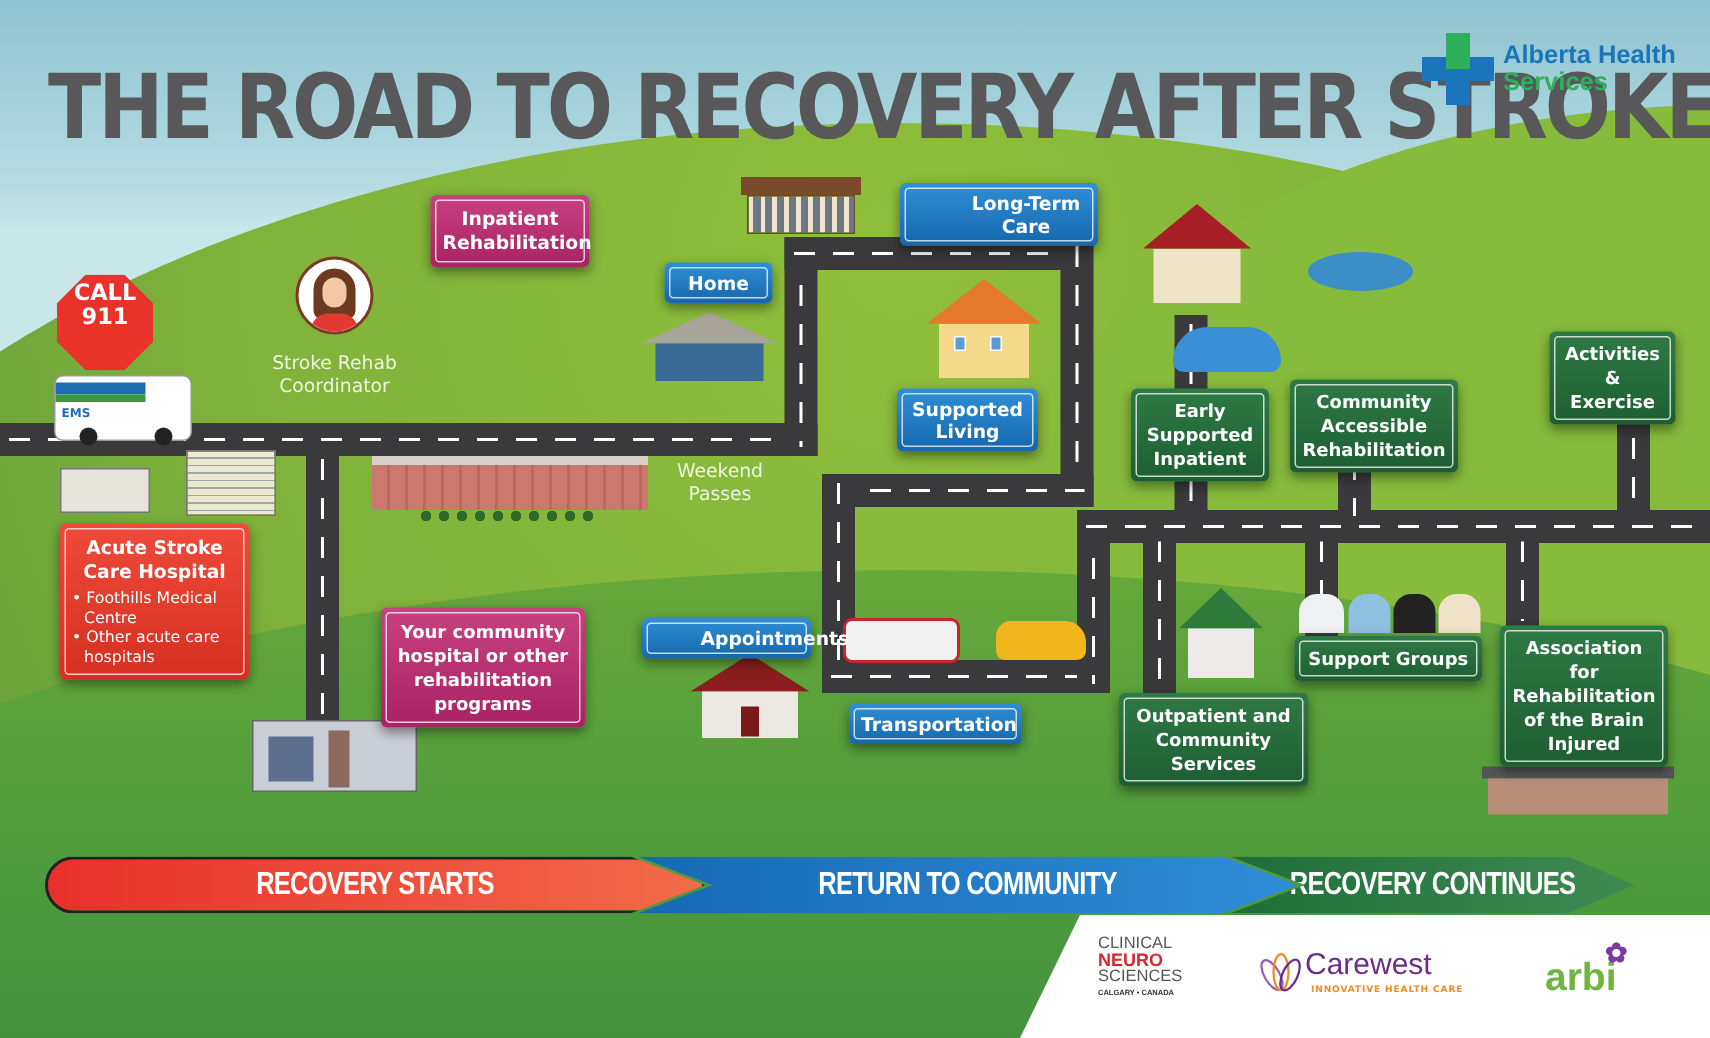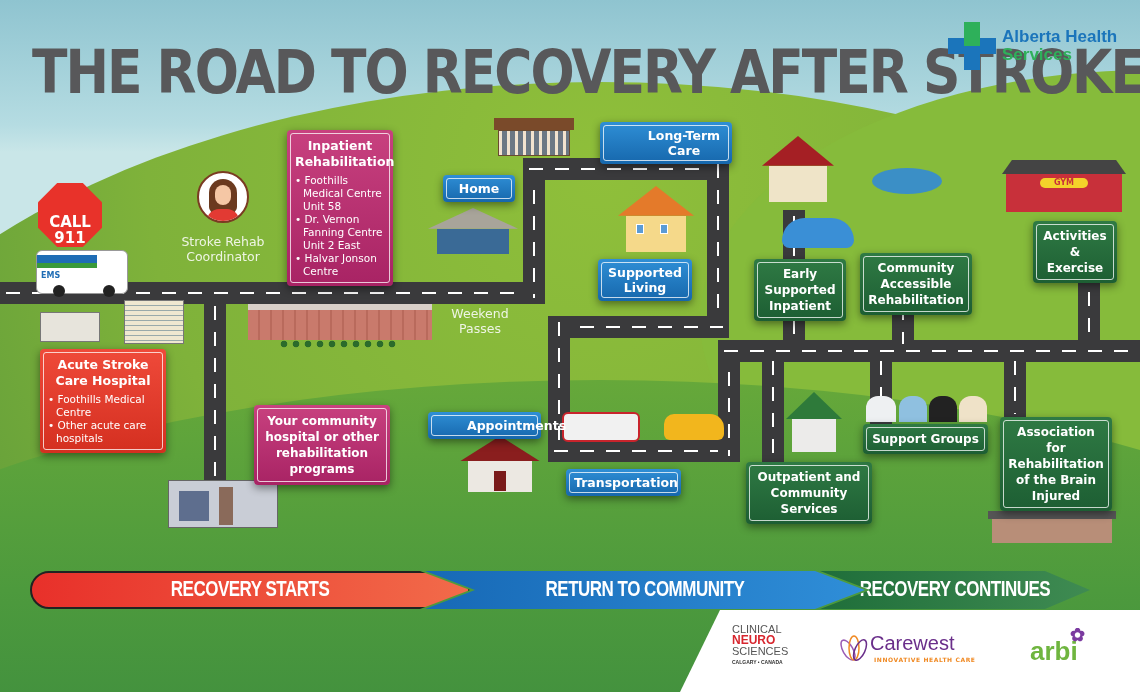--- a/index.html
+++ b/index.html
@@ -47,21 +47,21 @@
   .sign .head { font-size: 12.5px; line-height: 16px; }
   .sign ul { list-style: none; text-align: left; font-weight: normal; font-size: 10.5px; line-height: 13px; margin-top: 4px; }
   .sign ul li { padding-left: 8px; text-indent: -8px; }
   .sign ul li::before { content: "• "; }
 
   .caption { position: absolute; color: #eef5e4; font-size: 12.5px; line-height: 15px; text-align: center; }
 
   
   .stop { position: absolute; left: 38px; top: 183px; width: 64px; height: 64px; background: #e8322a;
     clip-path: polygon(30% 0, 70% 0, 100% 30%, 100% 70%, 70% 100%, 30% 100%, 0 70%, 0 30%);
-    color: #fff; font-weight: bold; font-size: 15px; line-height: 16px; text-align: center; padding-top: 31px; }
+    color: #fff; font-weight: bold; font-size: 15px; line-height: 16px; text-align: center; padding-top: 4px; }
   .avatar { position: absolute; left: 197px; top: 171px; width: 52px; height: 52px; border-radius: 50%;
     background: #fff; border: 2px solid #7a3b22; overflow: hidden; }
   .avatar .hair { position: absolute; left: 10px; top: 6px; width: 28px; height: 34px; background: #6b3a1f; border-radius: 14px 14px 6px 6px; }
   .avatar .face { position: absolute; left: 16px; top: 12px; width: 16px; height: 20px; background: #f5c7a5; border-radius: 8px; }
   .avatar .body { position: absolute; left: 8px; top: 36px; width: 32px; height: 20px; background: #e23a33; border-radius: 12px 12px 0 0; }
 
   .bldg { position: absolute; }
   .house { position: absolute; }
   .house .roof { position: absolute; left: 0; top: 0; width: 100%; height: 45%; clip-path: polygon(50% 0, 100% 100%, 0 100%); }
   .house .wall { position: absolute; left: 10%; top: 45%; width: 80%; height: 55%; }
@@ -189,25 +189,20 @@
       </div>
   </div>
   <div class="veh" style="left:562px;top:412px;width:78px;height:30px;background:#f1f1f1;border:2px solid #c8242c;"></div>
   <div class="veh" style="left:664px;top:414px;width:60px;height:26px;background:#f2b61d;border-radius:10px 14px 6px 6px;"></div>
   <div class="house" style="left:762px;top:136px;width:72px;height:66px;">
     <div class="roof" style="background:#a51f24;"></div>
     <div class="wall" style="background:#efe4c8;"></div>
   </div>
   <div class="veh" style="left:782px;top:218px;width:72px;height:30px;background:#3a8fd6;border-radius:24px 24px 8px 8px;"></div>
   <div class="bldg" style="left:872px;top:168px;width:70px;height:26px;background:#3b8fc6;border-radius:50%;"></div>
-  <div class="bldg" style="left:1002px;top:160px;width:124px;height:52px;">
-    <div style="position:absolute;left:0;top:0;width:124px;height:14px;background:#444;clip-path:polygon(8% 0,92% 0,100% 100%,0 100%);"></div>
-    <div style="position:absolute;left:4px;top:14px;width:116px;height:38px;background:#c8303a;"></div>
-    <div style="position:absolute;left:38px;top:18px;width:48px;height:10px;background:#f4d22a;color:#c8303a;font-size:8px;font-weight:bold;text-align:center;line-height:10px;border-radius:5px;">GYM</div>
-  </div>
   <div class="house" style="left:786px;top:392px;width:56px;height:60px;">
     <div class="roof" style="background:#2e7a3a;"></div>
     <div class="wall" style="background:#ecebea;"></div>
   </div>
   <div class="bldg" style="left:866px;top:382px;width:124px;height:40px;">
     <div style="position:absolute;left:0;top:14px;width:30px;height:26px;background:#eef0f2;border-radius:12px 12px 0 0;"></div>
     <div style="position:absolute;left:33px;top:14px;width:28px;height:26px;background:#8fc0e0;border-radius:12px 12px 0 0;"></div>
     <div style="position:absolute;left:63px;top:14px;width:28px;height:26px;background:#222;border-radius:12px 12px 0 0;"></div>
     <div style="position:absolute;left:93px;top:14px;width:28px;height:26px;background:#efe2c8;border-radius:12px 12px 0 0;"></div>
   </div>
@@ -226,25 +221,20 @@
     <div class="head">Care Hospital</div>
     <ul>
       <li>Foothills Medical Centre</li>
       <li>Other acute care hospitals</li>
     </ul>
   </div>
 
   <div class="sign pink" style="left:287px;top:130px;width:106px;">
     <div class="head">Inpatient</div>
     <div class="head">Rehabilitation</div>
-    <ul>
-      <li>Foothills Medical Centre Unit 58</li>
-      <li>Dr. Vernon Fanning Centre Unit 2 East</li>
-      <li>Halvar Jonson Centre</li>
-    </ul>
   </div>
 
   <div class="sign pink" style="left:254px;top:405px;width:136px;">
     <div>Your community</div>
     <div>hospital or other</div>
     <div>rehabilitation</div>
     <div>programs</div>
   </div>
 
   <div class="sign blue" style="left:443px;top:175px;width:72px;">

